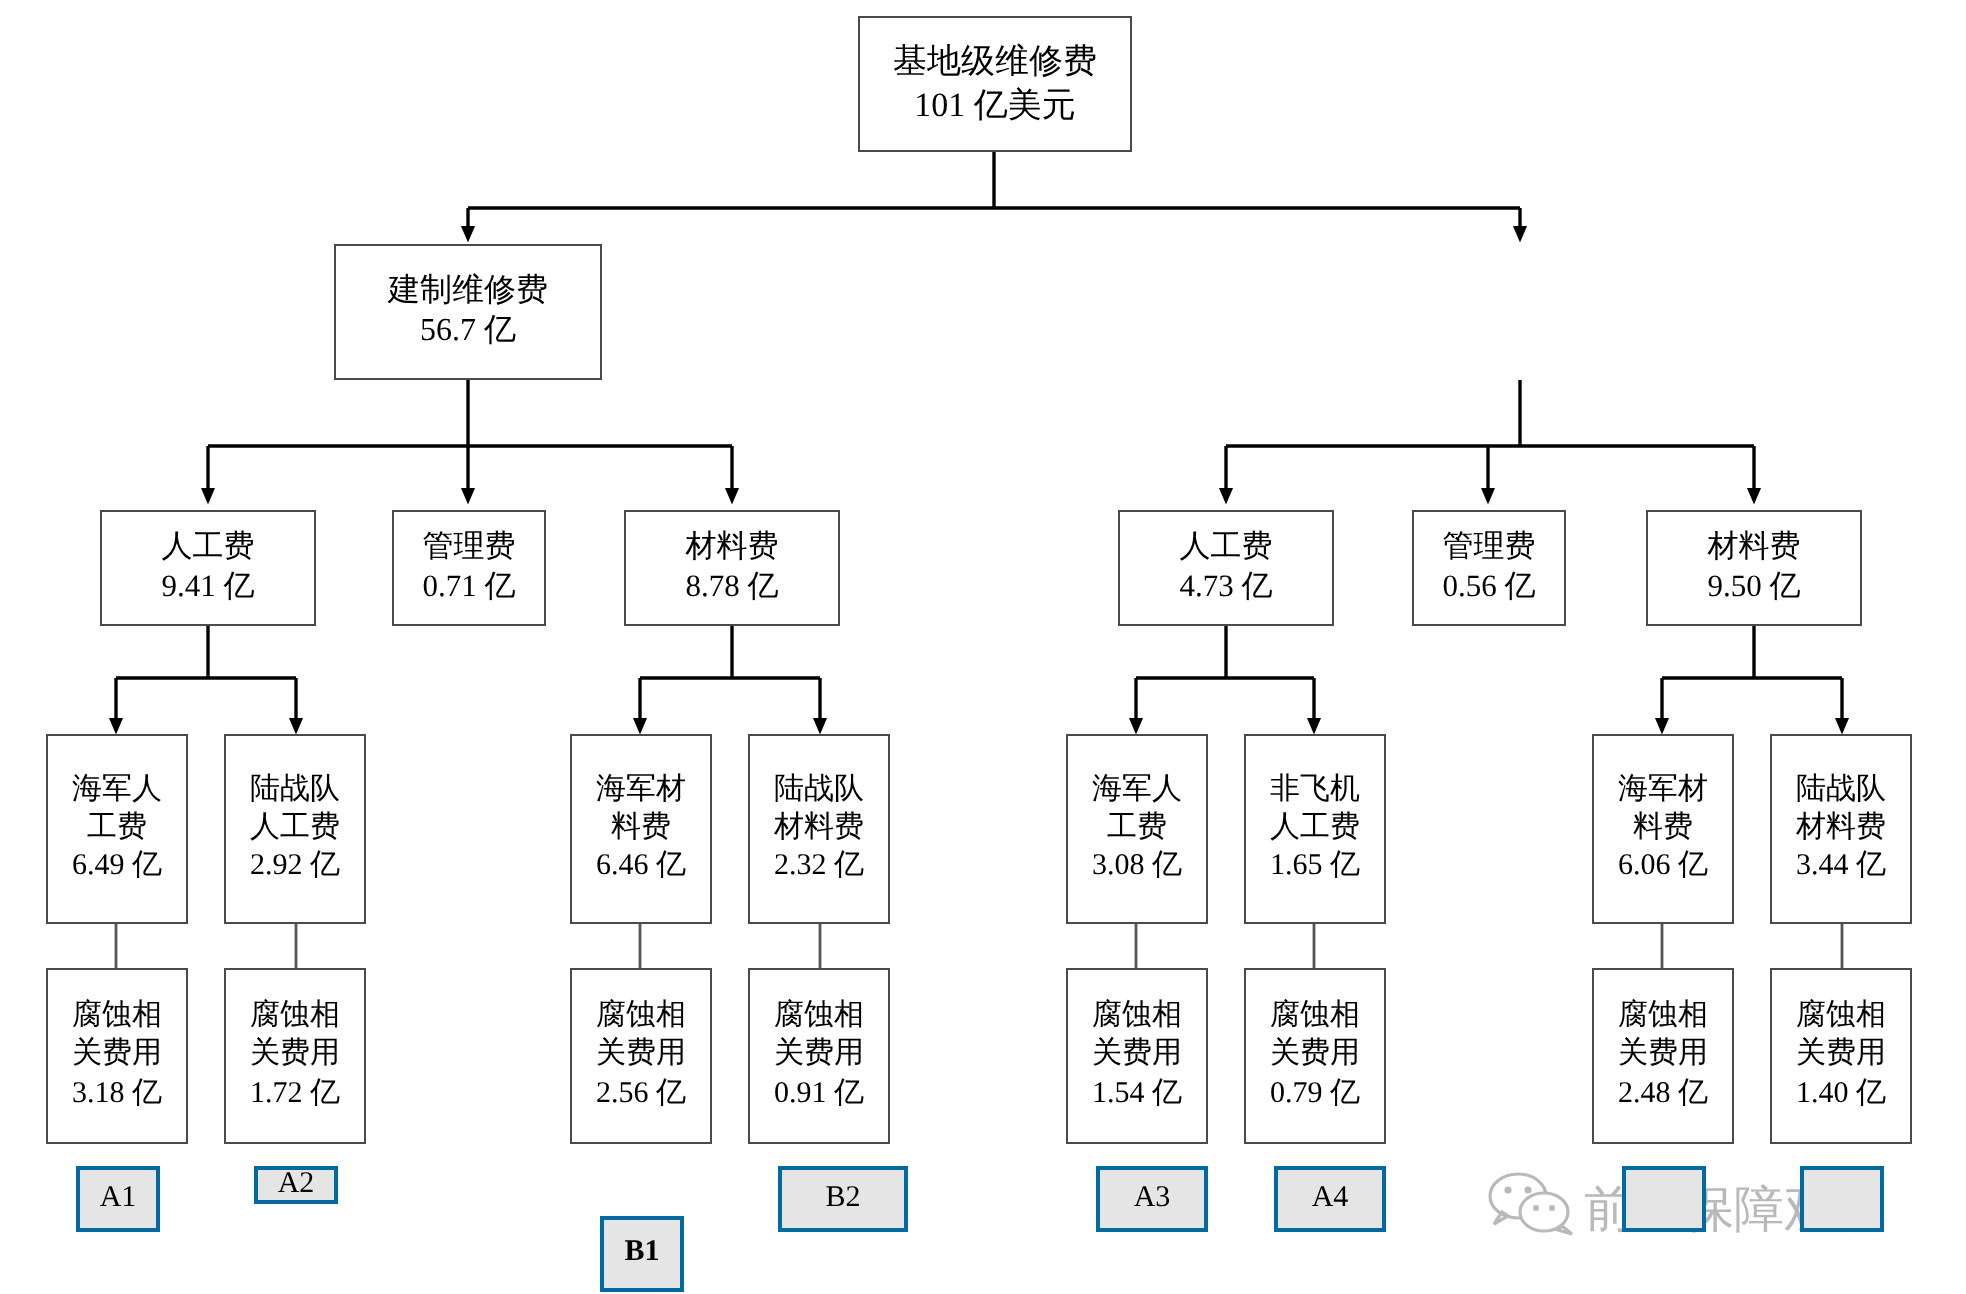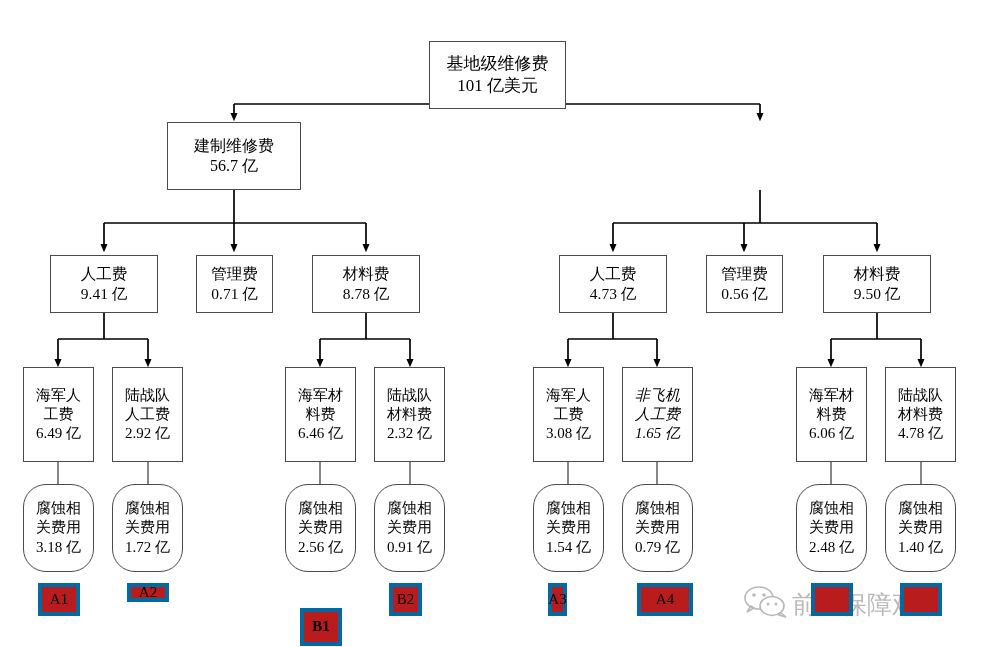--- a/index.html
+++ b/index.html
@@ -32,24 +32,24 @@
     z-index: 3;
   }
   .node .ln {
     display: block;
     white-space: nowrap;
   }
   .node.root { font-size: 17px; }
   .node.lvl2 { font-size: 16px; }
   .node.lvl3 { font-size: 15.5px; }
   .node.lvl4 { font-size: 15px; }
-  .node.lvl5 { font-size: 15px; border-radius: 23px; }
+  .node.lvl5 { font-size: 15px; }
   .node.leaf {
-    background: #b91c1c;
-    border: 4px solid #0369a1;
+    background: #e5e5e5;
+    border: 2px solid #0369a1;
     font-size: 15px;
   }
   .node.leaf.blank { color: transparent; }
   svg#wires {
     position: absolute;
     left: 0;
     top: 0;
     width: 983px;
     height: 647px;
     z-index: 1;
@@ -139,21 +139,21 @@
       <path d="M148,462 L148,484"></path>
       <path d="M320,462 L320,484"></path>
       <path d="M410,462 L410,484"></path>
       <path d="M568,462 L568,484"></path>
       <path d="M657,462 L657,484"></path>
       <path d="M831,462 L831,484"></path>
       <path d="M921,462 L921,484"></path>
     </g>
   </svg>
 
-  <div class="node root" style="left:429px; top:8px; width:137px; height:68px;margin-top:33px;">
+  <div class="node root" style="left:429px; top:8px; width:137px; height:68px;">
     <span class="ln">基地级维修费</span>
     <span class="ln">101 亿美元</span>
   </div>
 
   <div class="node lvl2" style="left:167px; top:122px; width:134px; height:68px;">
     <span class="ln">建制维修费</span>
     <span class="ln">56.7 亿</span>
   </div>
 
   <div class="node lvl3" style="left:50px; top:255px; width:108px; height:58px;">
@@ -199,34 +199,34 @@
   <div class="node lvl4" style="left:374px; top:367px; width:71px; height:95px;">
     <span class="ln">陆战队</span>
     <span class="ln">材料费</span>
     <span class="ln">2.32 亿</span>
   </div>
   <div class="node lvl4" style="left:533px; top:367px; width:71px; height:95px;">
     <span class="ln">海军人</span>
     <span class="ln">工费</span>
     <span class="ln">3.08 亿</span>
   </div>
-  <div class="node lvl4" style="left:622px; top:367px; width:71px; height:95px;font-style:italic;">
+  <div class="node lvl4" style="left:622px; top:367px; width:71px; height:95px;">
     <span class="ln">非飞机</span>
     <span class="ln">人工费</span>
     <span class="ln">1.65 亿</span>
   </div>
   <div class="node lvl4" style="left:796px; top:367px; width:71px; height:95px;">
     <span class="ln">海军材</span>
     <span class="ln">料费</span>
     <span class="ln">6.06 亿</span>
   </div>
   <div class="node lvl4" style="left:885px; top:367px; width:71px; height:95px;">
     <span class="ln">陆战队</span>
     <span class="ln">材料费</span>
-    <span class="ln">4.78 亿</span>
+    <span class="ln">3.44 亿</span>
   </div>
 
   <div class="node lvl5" style="left:23px; top:484px; width:71px; height:88px;">
     <span class="ln">腐蚀相</span>
     <span class="ln">关费用</span>
     <span class="ln">3.18 亿</span>
   </div>
   <div class="node lvl5" style="left:112px; top:484px; width:71px; height:88px;">
     <span class="ln">腐蚀相</span>
     <span class="ln">关费用</span>
@@ -259,22 +259,22 @@
   </div>
   <div class="node lvl5" style="left:885px; top:484px; width:71px; height:88px;">
     <span class="ln">腐蚀相</span>
     <span class="ln">关费用</span>
     <span class="ln">1.40 亿</span>
   </div>
 
   <div class="node leaf" style="left:38px; top:583px; width:42px; height:33px;">A1</div>
   <div class="node leaf" style="left:127px; top:583px; width:42px; height:19px;">A2</div>
   <div class="node leaf" style="left:300px; top:608px; width:42px; height:38px;font-weight:bold;">B1</div>
-  <div class="node leaf" style="left:389px; top:583px; width:33px; height:33px;">B2</div>
-  <div class="node leaf" style="left:548px; top:583px; width:19px; height:33px;">A3</div>
+  <div class="node leaf" style="left:389px; top:583px; width:65px; height:33px;">B2</div>
+  <div class="node leaf" style="left:548px; top:583px; width:56px; height:33px;">A3</div>
   <div class="node leaf" style="left:637px; top:583px; width:56px; height:33px;">A4</div>
   <div class="node leaf blank" style="left:811px; top:583px; width:42px; height:33px;"></div>
   <div class="node leaf blank" style="left:900px; top:583px; width:42px; height:33px;"></div>
 
   <div id="watermark">
     <span class="wm-icon">
       <svg width="46" height="34" viewBox="0 0 46 34">
         <ellipse cx="17" cy="13" rx="14" ry="11" fill="none" stroke="#b9b9b9" stroke-width="1.6"></ellipse>
         <path d="M9,21 L5,27 L12,23 Z" fill="none" stroke="#b9b9b9" stroke-width="1.6"></path>
         <circle cx="12" cy="10" r="1.8" fill="#b9b9b9"></circle>

